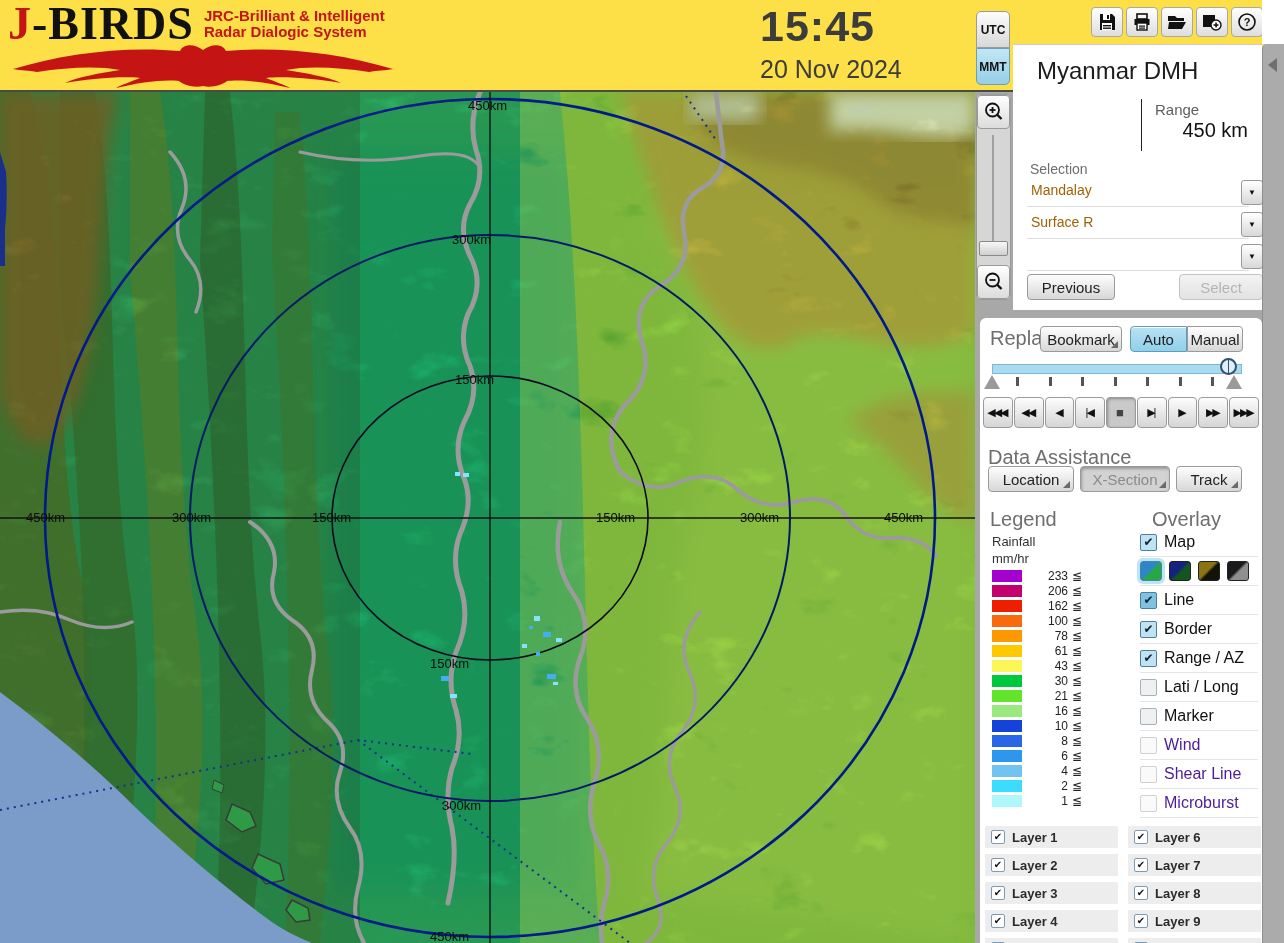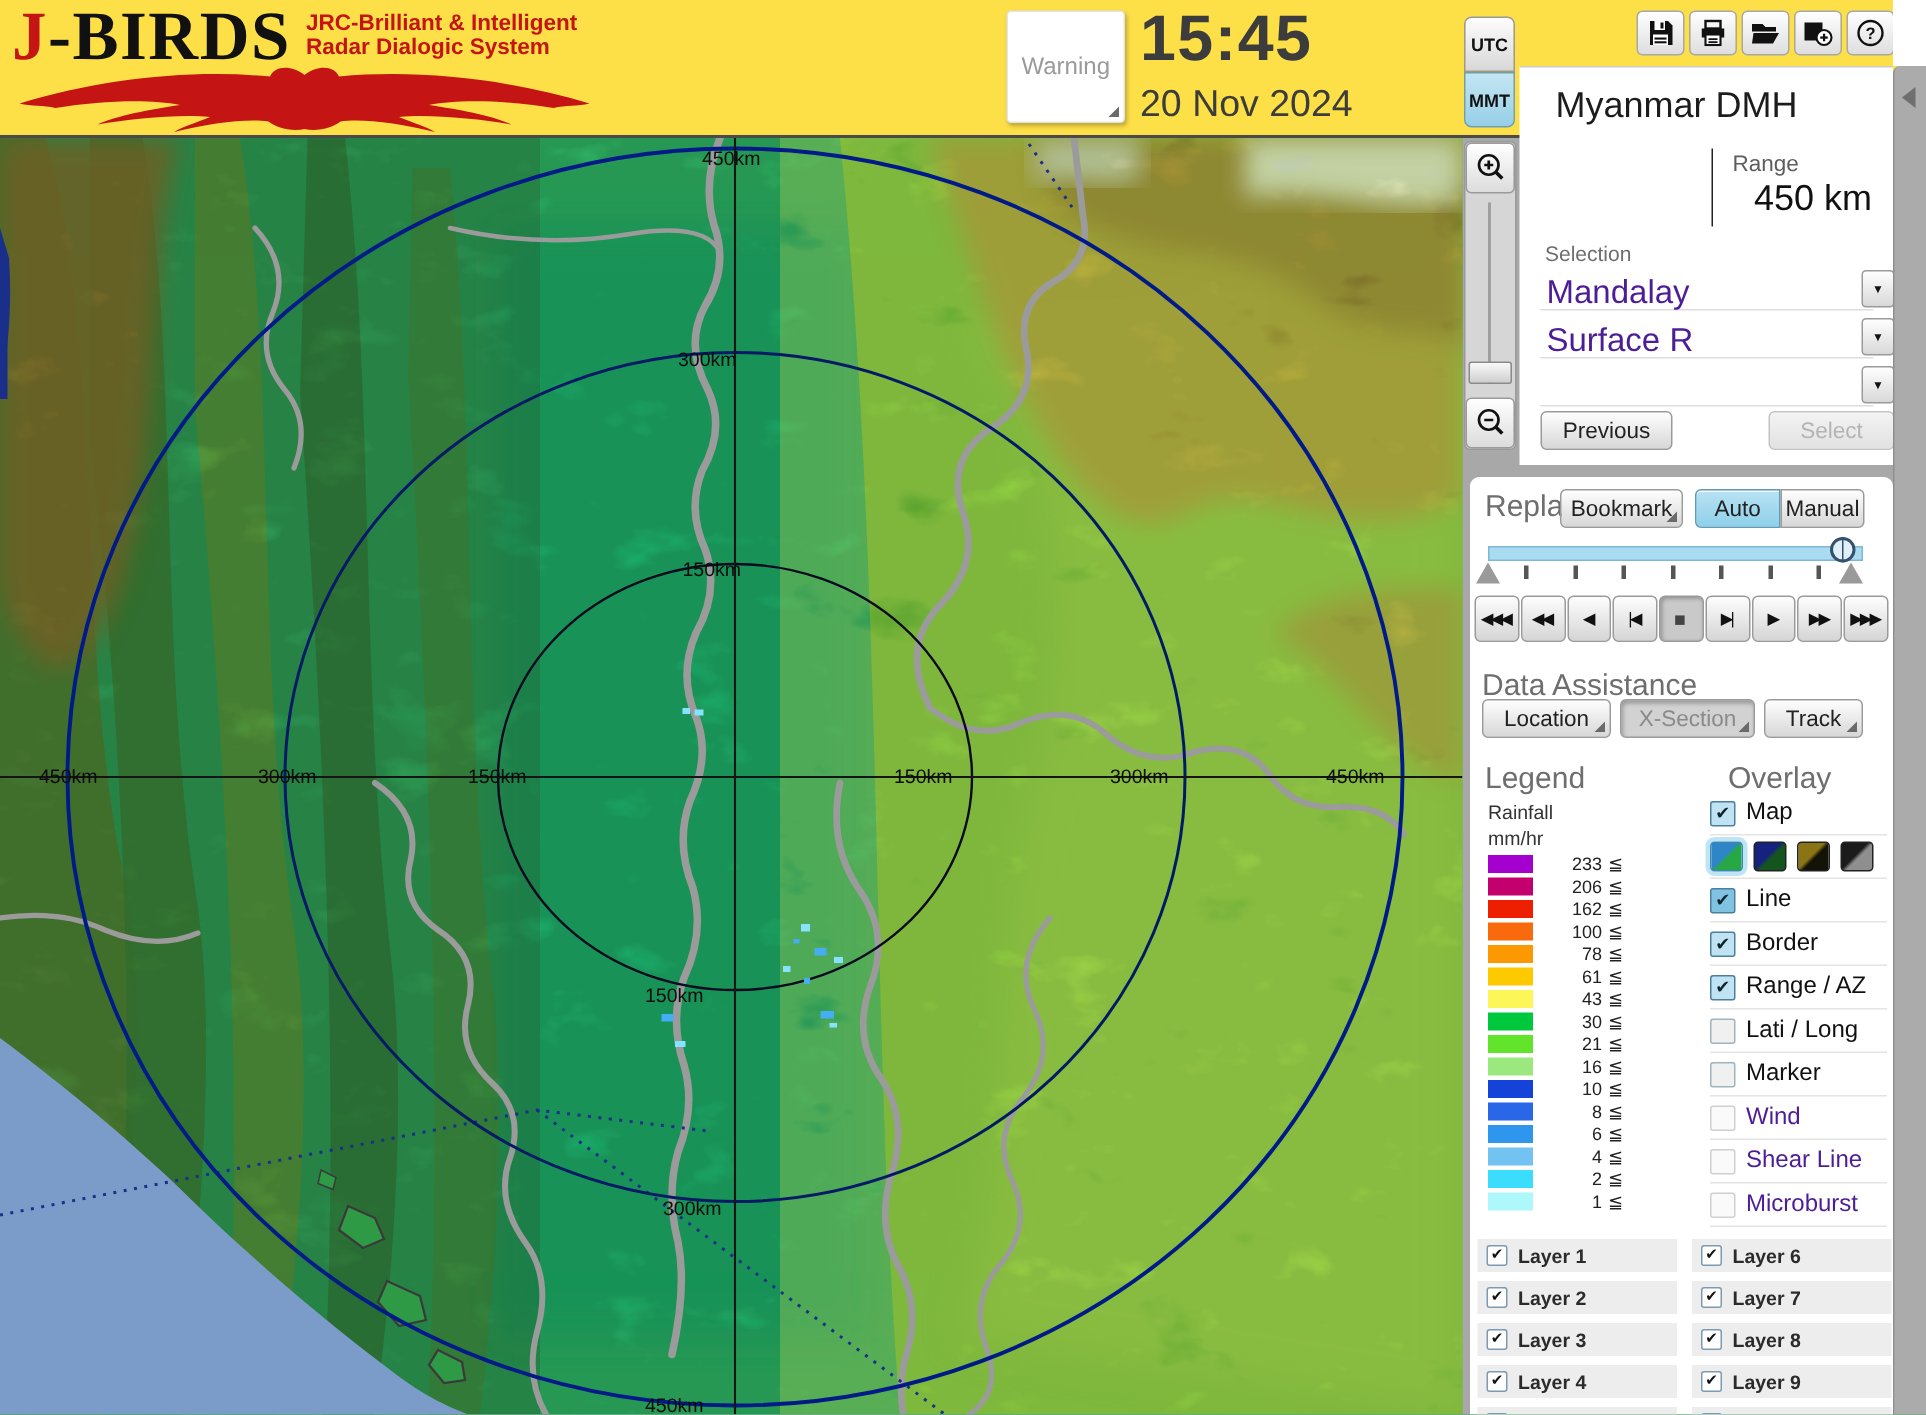--- a/index.html
+++ b/index.html
@@ -41,24 +41,24 @@
   .zoomctl { position:absolute; left:976px; top:94px; width:35px; height:206px; background:#d6d6d6; border:1px solid #9a9a9a; border-radius:4px; z-index:2; }
   .zbtn { position:absolute; left:0px; width:33px; height:34px; border:1px solid #9a9a9a; border-radius:4px; background:linear-gradient(#ffffff,#dcdcdc); display:flex; align-items:center; justify-content:center; }
   .ztrack { position:absolute; left:15px; top:40px; width:2px; height:120px; background:#a0a0a0; }
   .zhandle { position:absolute; left:2px; top:146px; width:29px; height:15px; border:1px solid #8a8a8a; border-radius:2px; background:linear-gradient(#f8f8f8,#cfcfcf); }
 
   
   .card-top { position:absolute; left:1013px; top:44px; width:249px; height:266px; background:#fff; border-top:1px solid #ccc; z-index:2; }
   .station { position:absolute; left:24px; top:12px; font-size:24px; color:#1c1c1c; }
   .range-div { position:absolute; left:128px; top:54px; width:1px; height:52px; background:#222; }
   .range-label { position:absolute; left:142px; top:56px; font-size:15px; color:#5e5e5e; }
-  .range-value { position:absolute; right:14px; top:74px; font-size:24px; color:#111; }
+  .range-value { position:absolute; right:14px; top:74px; font-size:20px; color:#111; }
   .sel-label { position:absolute; left:17px; top:116px; font-size:14px; color:#6e6e6e; }
   .sel-row { position:absolute; left:14px; width:222px; height:28px; border-bottom:1px solid #ddd; }
-  .sel-text { position:absolute; left:4px; top:3px; font-size:22px; color:#4c1d95; }
+  .sel-text { position:absolute; left:4px; top:3px; font-size:14px; color:#a16207; }
   .dd-btn { position:absolute; right:-14px; top:1px; width:22px; height:25px; border:1px solid #9a9a9a; border-radius:3px; background:linear-gradient(#fff,#d8d8d8); font-size:8px; color:#111; display:flex; align-items:center; justify-content:center; }
 
   .card-main { position:absolute; left:980px; top:318px; width:282px; height:625px; background:#fff; border-radius:6px 6px 0 0; overflow:hidden; z-index:2; }
 
   
   .seg { height:26px; font-size:15px; }
   .slider-track { position:absolute; left:12px; top:46px; width:250px; height:10px; background:#a9dcf1; border:1px solid #7fb8d4; }
   .slider-handle { position:absolute; left:240px; top:40px; width:17px; height:17px; border:2px solid #33506e; border-radius:50%; background:#dff0f8; }
   .slider-handle i { position:absolute; left:6px; top:-2px; width:1px; height:17px; background:#33506e; }
   .tickrow { position:absolute; left:36px; top:59px; width:198px; display:flex; justify-content:space-between; }
@@ -110,24 +110,20 @@
       <div class="tagline">
         <div>JRC-Brilliant &amp; Intelligent</div>
         <div>Radar Dialogic System</div>
       </div>
     </div>
     <svg class="eagle" width="390" height="46" viewBox="0 0 390 46">
       <path d="M195,8 C186,1 175,2 172,9 C118,4 58,11 5,27 C13,29 21,28 29,30 C60,25 92,24 112,28 C92,31 70,35 57,41 C80,37 112,34 132,36 C122,40 113,43 108,46 C132,40 157,37 171,39 C176,43 186,46 195,44 C204,46 214,43 219,39 C233,37 258,40 282,46 C277,43 268,40 258,36 C278,34 310,37 333,41 C320,35 298,31 278,28 C298,24 330,25 361,30 C369,28 377,29 385,27 C332,11 272,4 218,9 C215,2 204,1 195,8 Z" fill="#c41414"></path>
     </svg>
   </div>
 
-  <div class="warning-btn">
-    <span>Warning</span>
-    <span class="fold"></span>
-  </div>
 
   <div class="clock-time">15:45</div>
   <div class="clock-date">20 Nov 2024</div>
 
   <div class="tzbtn tz-utc">UTC</div>
   <div class="tzbtn tz-mmt">MMT</div>
 
   <div class="toolbar">
     <div class="tool-btn">
       <svg width="20" height="20" viewBox="0 0 20 20">

